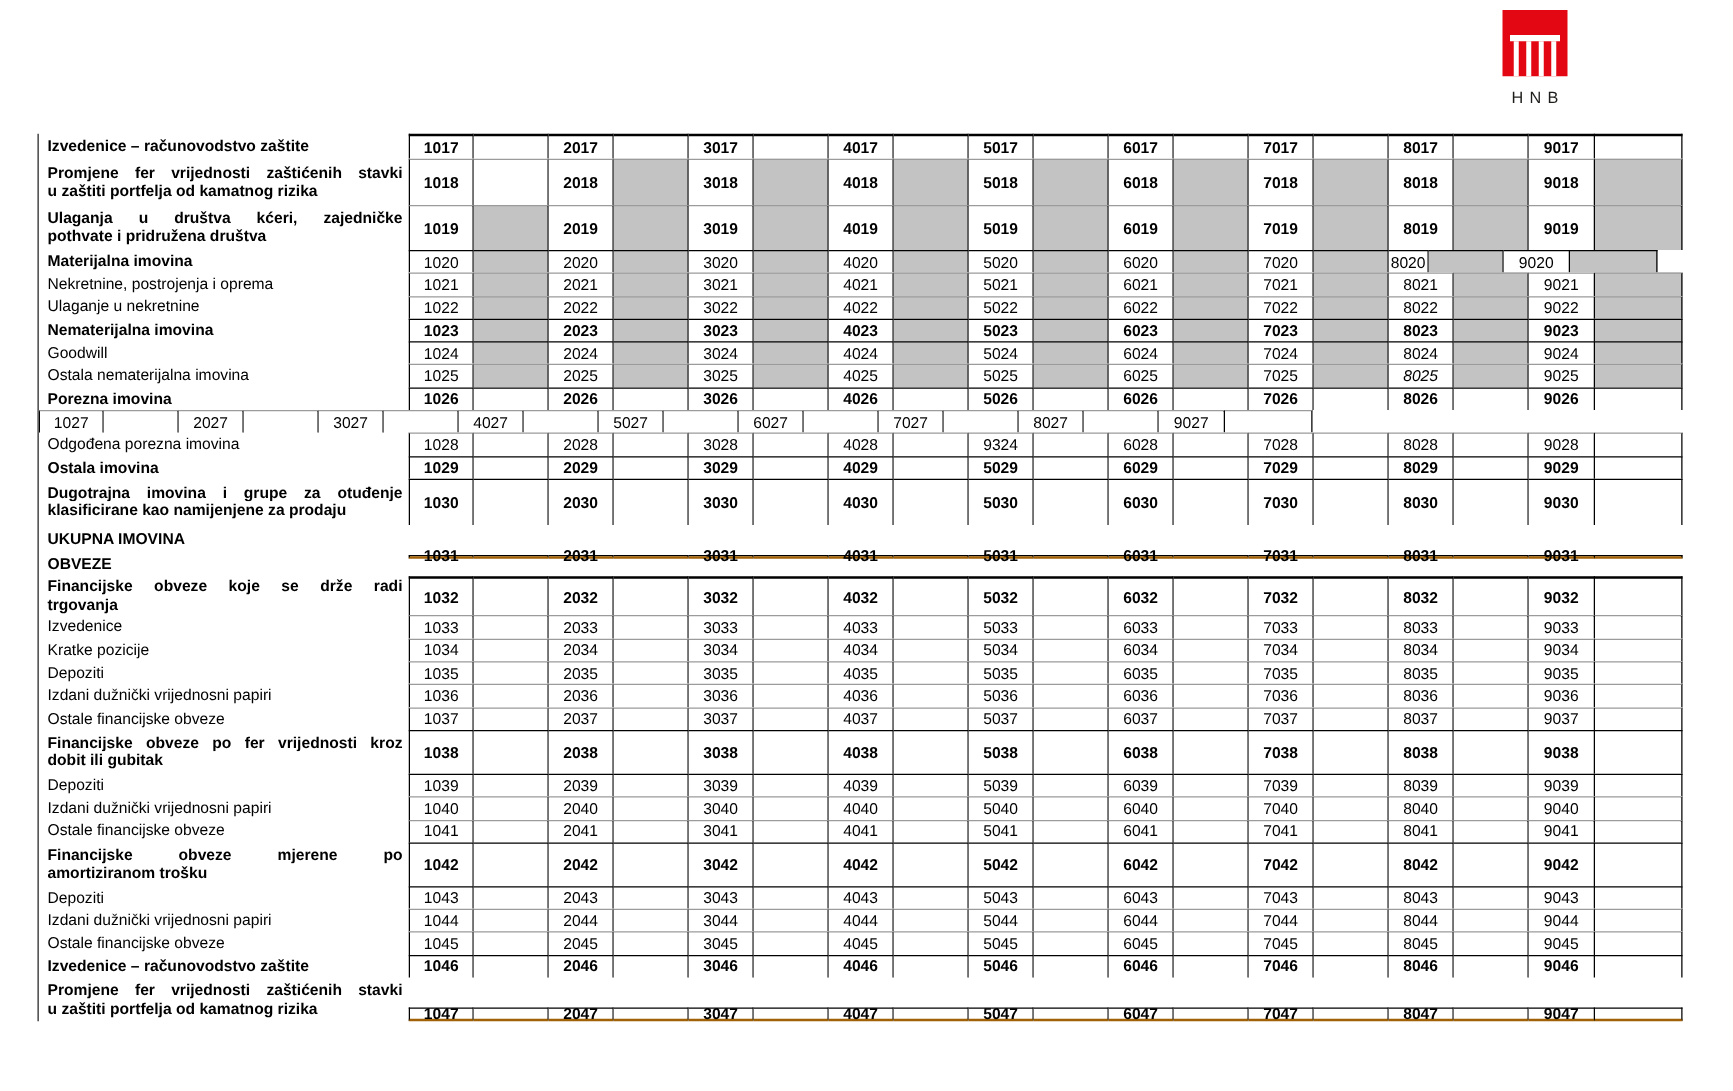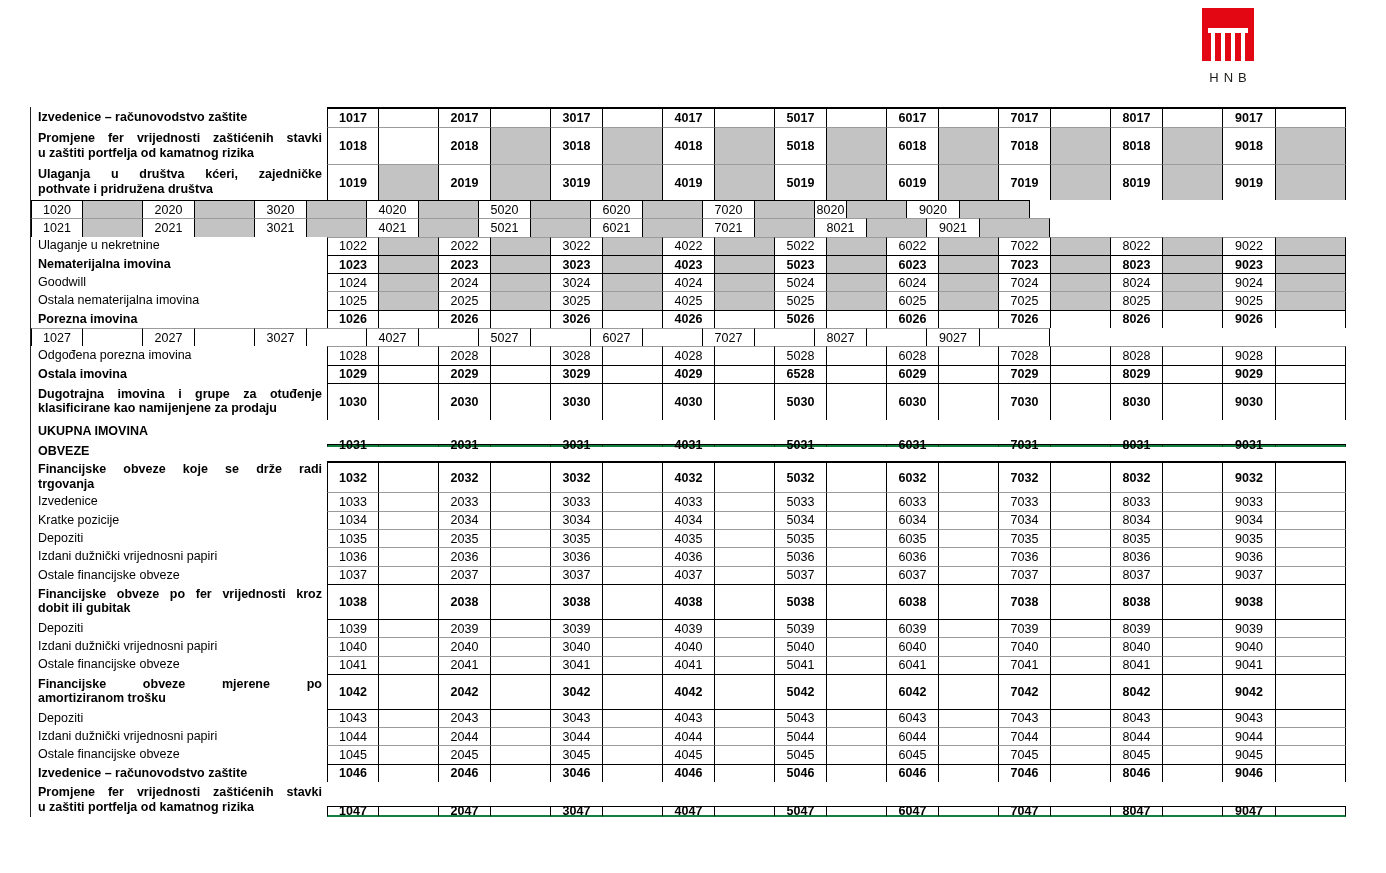--- a/index.html
+++ b/index.html
@@ -23,21 +23,21 @@
   .label-line{white-space:nowrap;}
   .just{text-align:justify;text-align-last:justify;white-space:normal;
         overflow:hidden;max-height:15px;}
   .b{font-weight:bold;}
   .cell{box-sizing:border-box;border-right:1px solid #000;display:flex;align-items:center;
         justify-content:center;font-size:12.5px;background:#fff;flex:none;}
   .cell.first{border-left:1px solid #000;}
   .btD2{border-top:2px solid #000;}
   .btD{border-top:1px solid #000;}
   .btL{border-top:1px solid #9b9b9b;}
-  .bb{border-bottom:2px solid #15803d;margin-top:24px;}
+  .bb{border-bottom:2px solid #a16207;margin-top:24px;}
   .divider{height:19px;display:flex;align-items:center;padding-left:7px;
            font-size:12.5px;font-weight:bold;}
 </style>
 </head>
 <body>
 
 <div class="page">
 
   <div class="logo">
     <div class="logo-mark" style="background: rgb(227, 6, 19);">
@@ -119,40 +119,46 @@
           <div class="cell btL b" style="width: 52px;">6019</div>
           <div class="cell btL" style="width: 60px; background: rgb(195, 195, 195);"></div>
           <div class="cell btL b" style="width: 52px;">7019</div>
           <div class="cell btL" style="width: 60px; background: rgb(195, 195, 195);"></div>
           <div class="cell btL b" style="width: 52px;">8019</div>
           <div class="cell btL" style="width: 60px; background: rgb(195, 195, 195);"></div>
           <div class="cell btL b" style="width: 53px;">9019</div>
           <div class="cell btL" style="width: 70px; background: rgb(195, 195, 195);"></div>
         </div>
         <div class="row" style="height: 18.3px;">
+          <div class="label-cell b">
+            <div class="label-line">Materijalna imovina</div>
+          </div>
           <div class="cell btD first" style="width: 52px;">1020</div>
           <div class="cell btD" style="width: 60px; background: rgb(195, 195, 195);"></div>
           <div class="cell btD" style="width: 52px;">2020</div>
           <div class="cell btD" style="width: 60px; background: rgb(195, 195, 195);"></div>
           <div class="cell btD" style="width: 52px;">3020</div>
           <div class="cell btD" style="width: 60px; background: rgb(195, 195, 195);"></div>
           <div class="cell btD" style="width: 52px;">4020</div>
           <div class="cell btD" style="width: 60px; background: rgb(195, 195, 195);"></div>
           <div class="cell btD" style="width: 52px;">5020</div>
           <div class="cell btD" style="width: 60px; background: rgb(195, 195, 195);"></div>
           <div class="cell btD" style="width: 52px;">6020</div>
           <div class="cell btD" style="width: 60px; background: rgb(195, 195, 195);"></div>
           <div class="cell btD" style="width: 52px;">7020</div>
           <div class="cell btD" style="width: 60px; background: rgb(195, 195, 195);"></div>
           <div class="cell btD" style="width: 32px;">8020</div>
           <div class="cell btD" style="width: 60px; background: rgb(195, 195, 195);"></div>
           <div class="cell btD" style="width: 53px;">9020</div>
           <div class="cell btD" style="width: 70px; background: rgb(195, 195, 195);"></div>
         </div>
         <div class="row" style="height: 18.3px;">
+          <div class="label-cell">
+            <div class="label-line">Nekretnine, postrojenja i oprema</div>
+          </div>
           <div class="cell btL first" style="width: 52px;">1021</div>
           <div class="cell btL" style="width: 60px; background: rgb(195, 195, 195);"></div>
           <div class="cell btL" style="width: 52px;">2021</div>
           <div class="cell btL" style="width: 60px; background: rgb(195, 195, 195);"></div>
           <div class="cell btL" style="width: 52px;">3021</div>
           <div class="cell btL" style="width: 60px; background: rgb(195, 195, 195);"></div>
           <div class="cell btL" style="width: 52px;">4021</div>
           <div class="cell btL" style="width: 60px; background: rgb(195, 195, 195);"></div>
           <div class="cell btL" style="width: 52px;">5021</div>
           <div class="cell btL" style="width: 60px; background: rgb(195, 195, 195);"></div>
@@ -245,21 +251,21 @@
           <div class="cell btL" style="width: 52px;">3025</div>
           <div class="cell btL" style="width: 60px; background: rgb(195, 195, 195);"></div>
           <div class="cell btL" style="width: 52px;">4025</div>
           <div class="cell btL" style="width: 60px; background: rgb(195, 195, 195);"></div>
           <div class="cell btL" style="width: 52px;">5025</div>
           <div class="cell btL" style="width: 60px; background: rgb(195, 195, 195);"></div>
           <div class="cell btL" style="width: 52px;">6025</div>
           <div class="cell btL" style="width: 60px; background: rgb(195, 195, 195);"></div>
           <div class="cell btL" style="width: 52px;">7025</div>
           <div class="cell btL" style="width: 60px; background: rgb(195, 195, 195);"></div>
-          <div class="cell btL" style="width: 52px;">8025</div>
+          <div class="cell btL" style="width: 52px; font-style: italic;">8025</div>
           <div class="cell btL" style="width: 60px; background: rgb(195, 195, 195);"></div>
           <div class="cell btL" style="width: 53px;">9025</div>
           <div class="cell btL" style="width: 70px; background: rgb(195, 195, 195);"></div>
         </div>
         <div class="row" style="height: 18.3px;">
           <div class="label-cell b">
             <div class="label-line">Porezna imovina</div>
           </div>
           <div class="cell btD b first" style="width: 52px;">1026</div>
           <div class="cell btD" style="width: 60px;"></div>
@@ -305,21 +311,21 @@
             <div class="label-line">Odgođena porezna imovina</div>
           </div>
           <div class="cell btL first" style="width: 52px;">1028</div>
           <div class="cell btL" style="width: 60px;"></div>
           <div class="cell btL" style="width: 52px;">2028</div>
           <div class="cell btL" style="width: 60px;"></div>
           <div class="cell btL" style="width: 52px;">3028</div>
           <div class="cell btL" style="width: 60px;"></div>
           <div class="cell btL" style="width: 52px;">4028</div>
           <div class="cell btL" style="width: 60px;"></div>
-          <div class="cell btL" style="width: 52px;">5028</div>
+          <div class="cell btL" style="width: 52px;">9324</div>
           <div class="cell btL" style="width: 60px;"></div>
           <div class="cell btL" style="width: 52px;">6028</div>
           <div class="cell btL" style="width: 60px;"></div>
           <div class="cell btL" style="width: 52px;">7028</div>
           <div class="cell btL" style="width: 60px;"></div>
           <div class="cell btL" style="width: 52px;">8028</div>
           <div class="cell btL" style="width: 60px;"></div>
           <div class="cell btL" style="width: 53px;">9028</div>
           <div class="cell btL" style="width: 70px;"></div>
         </div>
@@ -328,21 +334,21 @@
             <div class="label-line">Ostala imovina</div>
           </div>
           <div class="cell btD b first" style="width: 52px;">1029</div>
           <div class="cell btD" style="width: 60px;"></div>
           <div class="cell btD b" style="width: 52px;">2029</div>
           <div class="cell btD" style="width: 60px;"></div>
           <div class="cell btD b" style="width: 52px;">3029</div>
           <div class="cell btD" style="width: 60px;"></div>
           <div class="cell btD b" style="width: 52px;">4029</div>
           <div class="cell btD" style="width: 60px;"></div>
-          <div class="cell btD b" style="width: 52px;">6528</div>
+          <div class="cell btD b" style="width: 52px;">5029</div>
           <div class="cell btD" style="width: 60px;"></div>
           <div class="cell btD b" style="width: 52px;">6029</div>
           <div class="cell btD" style="width: 60px;"></div>
           <div class="cell btD b" style="width: 52px;">7029</div>
           <div class="cell btD" style="width: 60px;"></div>
           <div class="cell btD b" style="width: 52px;">8029</div>
           <div class="cell btD" style="width: 60px;"></div>
           <div class="cell btD b" style="width: 53px;">9029</div>
           <div class="cell btD" style="width: 70px;"></div>
         </div>

